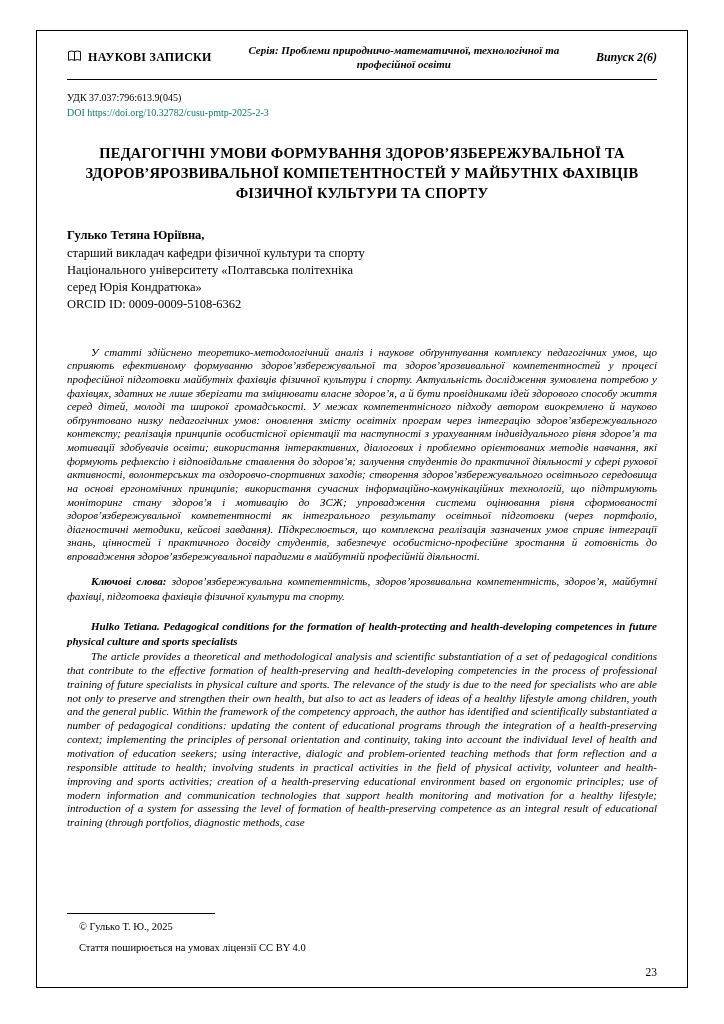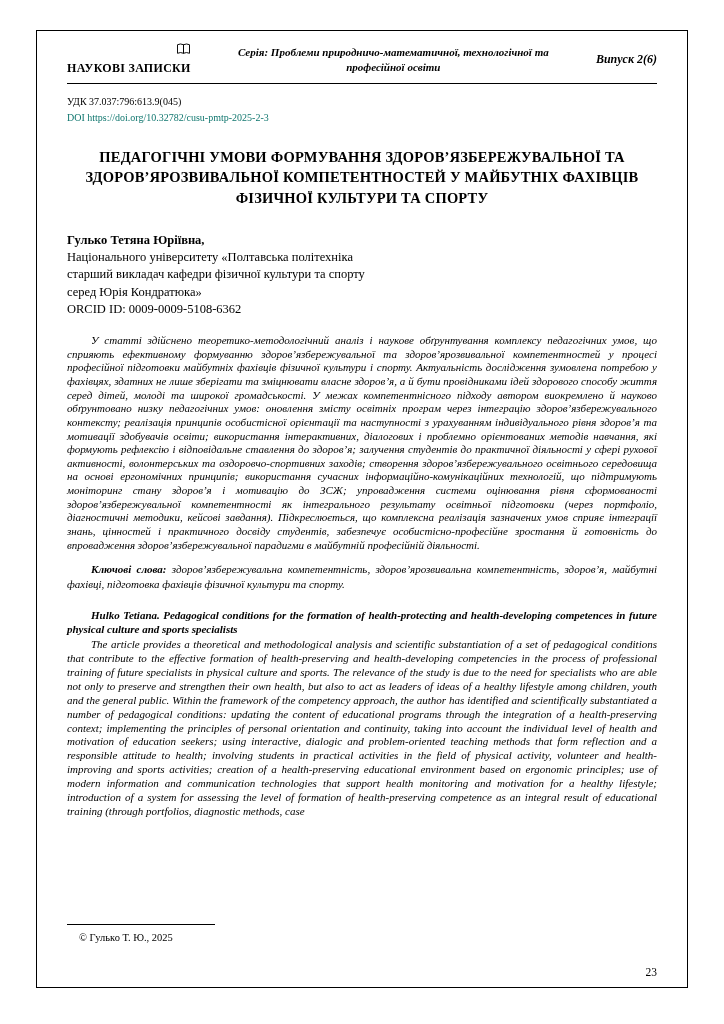--- a/index.html
+++ b/index.html
@@ -29,27 +29,26 @@
   }
   
   .running-header {
     display: flex;
     align-items: center;
     justify-content: space-between;
     gap: 10px;
   }
   .journal-name {
     display: flex;
-    align-items: flex-end;
+    align-items: flex-start;
     gap: 6px;
     font-weight: bold;
     font-size: 12px;
     white-space: nowrap;
     letter-spacing: 0.3px;
-    flex-direction: column;
   }
   .series-title {
     font-weight: bold;
     font-style: italic;
     font-size: 11px;
     text-align: center;
     line-height: 1.3;
     max-width: 330px;
   }
   .issue-label {
@@ -75,21 +74,21 @@
     font-weight: bold;
     text-align: center;
     line-height: 1.4;
     margin: 22px 18px 24px 18px;
     letter-spacing: 0.2px;
   }
   
   .author-block {
     font-size: 12.5px;
     line-height: 1.38;
-    margin-bottom: 16px;
+    margin-bottom: 32px;
   }
   .author-name { font-weight: bold; }
   
   .abstract {
     font-size: 11px;
     font-style: italic;
     text-align: justify;
     line-height: 1.24;
     text-indent: 24px;
     margin: 0 0 10px 0;
@@ -168,33 +167,34 @@
 
   <hr class="header-rule">
 
   <div class="meta-line">УДК 37.037:796:613.9(045)</div>
   <div class="meta-line"><a href="#" class="doi-link">DOI https://doi.org/10.32782/cusu-pmtp-2025-2-3</a></div>
 
   <h1 class="article-title">ПЕДАГОГІЧНІ УМОВИ ФОРМУВАННЯ ЗДОРОВ’ЯЗБЕРЕЖУВАЛЬНОЇ ТА ЗДОРОВ’ЯРОЗВИВАЛЬНОЇ КОМПЕТЕНТНОСТЕЙ У МАЙБУТНІХ ФАХІВЦІВ ФІЗИЧНОЇ КУЛЬТУРИ ТА СПОРТУ</h1>
 
   <div class="author-block">
     <div class="author-name">Гулько Тетяна Юріївна,</div>
+    <div>старший викладач кафедри фізичної культури та спорту</div>
     <div>Національного університету «Полтавська політехніка</div>
-    <div>старший викладач кафедри фізичної культури та спорту</div>
     <div>серед Юрія Кондратюка»</div>
     <div>ORCID ID: 0009-0009-5108-6362</div>
   </div>
 
   <p class="abstract">У статті здійснено теоретико-методологічний аналіз і наукове обґрунтування комплексу педагогічних умов, що сприяють ефективному формуванню здоров’язбережувальної та здоров’ярозвивальної компетентностей у процесі професійної підготовки майбутніх фахівців фізичної культури і спорту. Актуальність дослідження зумовлена потребою у фахівцях, здатних не лише зберігати та зміцнювати власне здоров’я, а й бути провідниками ідей здорового способу життя серед дітей, молоді та широкої громадськості. У межах компетентнісного підходу автором виокремлено й науково обґрунтовано низку педагогічних умов: оновлення змісту освітніх програм через інтеграцію здоров’язбережувального контексту; реалізація принципів особистісної орієнтації та наступності з урахуванням індивідуального рівня здоров’я та мотивації здобувачів освіти; використання інтерактивних, діалогових і проблемно орієнтованих методів навчання, які формують рефлексію і відповідальне ставлення до здоров’я; залучення студентів до практичної діяльності у сфері рухової активності, волонтерських та оздоровчо-спортивних заходів; створення здоров’язбережувального освітнього середовища на основі ергономічних принципів; використання сучасних інформаційно-комунікаційних технологій, що підтримують моніторинг стану здоров’я і мотивацію до ЗСЖ; упровадження системи оцінювання рівня сформованості здоров’язбережувальної компетентності як інтегрального результату освітньої підготовки (через портфоліо, діагностичні методики, кейсові завдання). Підкреслюється, що комплексна реалізація зазначених умов сприяє інтеграції знань, цінностей і практичного досвіду студентів, забезпечує особистісно-професійне зростання й готовність до впровадження здоров’язбережувальної парадигми в майбутній професійній діяльності.</p>
 
   <p class="keywords"><span class="kw-label">Ключові слова:</span><span> здоров’язбережувальна компетентність, здоров’ярозвивальна компетентність, здоров’я, майбутні фахівці, підготовка фахівців фізичної культури та спорту.</span></p>
 
   <p class="abstract-en-title">Hulko Tetiana. Pedagogical conditions for the formation of health-protecting and health-developing competences in future physical culture and sports specialists</p>
   <p class="abstract-en">The article provides a theoretical and methodological analysis and scientific substantiation of a set of pedagogical conditions that contribute to the effective formation of health-preserving and health-developing competencies in the process of professional training of future specialists in physical culture and sports. The relevance of the study is due to the need for specialists who are able not only to preserve and strengthen their own health, but also to act as leaders of ideas of a healthy lifestyle among children, youth and the general public. Within the framework of the competency approach, the author has identified and scientifically substantiated a number of pedagogical conditions: updating the content of educational programs through the integration of a health-preserving context; implementing the principles of personal orientation and continuity, taking into account the individual level of health and motivation of education seekers; using interactive, dialogic and problem-oriented teaching methods that form reflection and a responsible attitude to health; involving students in practical activities in the field of physical activity, volunteer and health-improving and sports activities; creation of a health-preserving educational environment based on ergonomic principles; use of modern information and communication technologies that support health monitoring and motivation for a healthy lifestyle; introduction of a system for assessing the level of formation of health-preserving competence as an integral result of educational training (through portfolios, diagnostic methods, case</p>
 
   <div class="footer-block">
     <hr class="footnote-rule">
     <p class="copyright-line">© Гулько Т. Ю., 2025</p>
+    <p class="license-line">Стаття поширюється на умовах ліцензії CC BY 4.0</p>
   </div>
 
   <div class="page-number">23</div>
 
 </div>
 
 </body></html>

